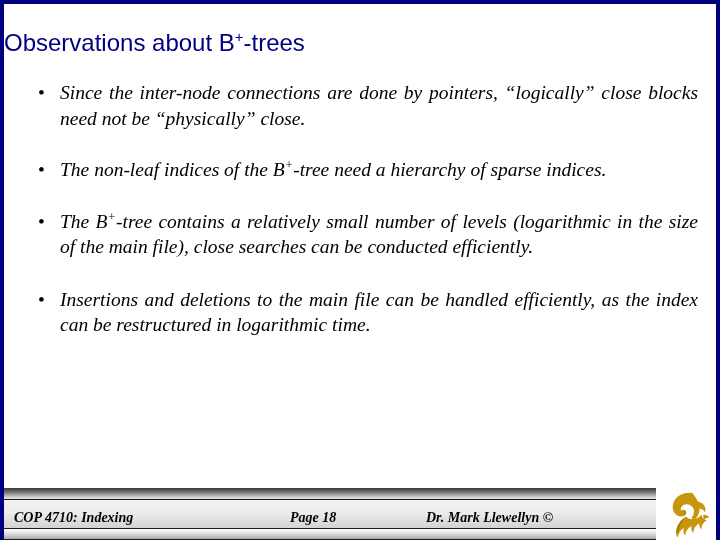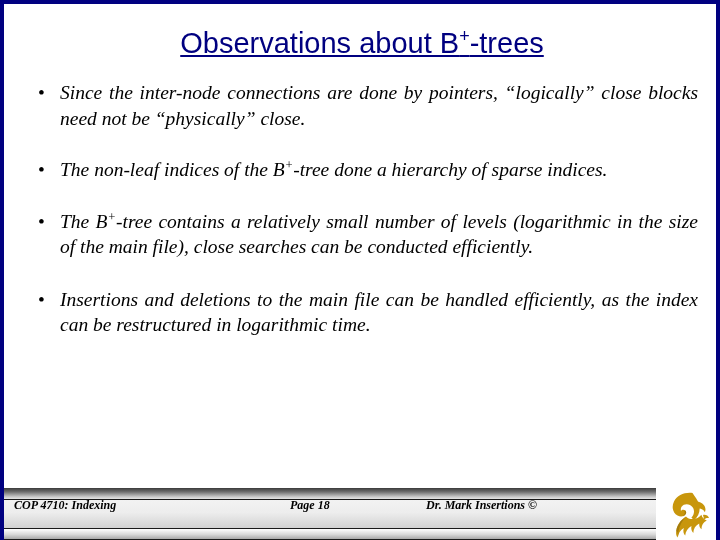--- a/index.html
+++ b/index.html
@@ -25,28 +25,27 @@
     border-right: 4px solid #000080;
     overflow: hidden;
   }
 
   
   #title {
     position: absolute;
     top: 22px;
     left: 0;
     width: 716px;
-    text-align: center;
+    text-align: left;
     color: #000080;
     font-family: "Liberation Sans", "DejaVu Sans", sans-serif;
-    font-size: 29px;
+    font-size: 24px;
     line-height: 34px;
     letter-spacing: 0px;
     white-space: nowrap;
-    text-decoration: underline;
   }
   #title sup {
     font-size: 0.62em;
     vertical-align: super;
     line-height: 0;
   }
 
   
   #body {
     position: absolute;
@@ -122,28 +121,28 @@
   }
   
   .band-bottom {
     top: 41px;
     height: 10px;
     background: linear-gradient(to bottom, #ffffff 0%, #d8d8d8 55%, #a8a8a8 100%);
   }
 
   .foot-text {
     position: absolute;
-    top: 4px;
+    top: 17px;
     height: 26px;
     line-height: 26px;
     color: #000000;
     font-family: "Liberation Serif", "DejaVu Serif", serif;
     font-weight: bold;
     font-style: italic;
-    font-size: 12px;
+    font-size: 14px;
     white-space: nowrap;
   }
   #foot-course { left: 10px; }
   #foot-page   { left: 286px; }
   #foot-author { left: 422px; }
 
   
   #logo-box {
     position: absolute;
     right: 6px;
@@ -164,21 +163,21 @@
 
   <div id="body">
 
     <div class="bullet" id="b1">
       <span class="dot">•</span>
       <span class="txt"><span>Since the inter-node connections are done by pointers, “logically” close blocks need not be “physically” close.</span></span>
     </div>
 
     <div class="bullet" id="b2">
       <span class="dot">•</span>
-      <span class="txt"><span>The non-leaf indices of the B</span><sup>+</sup><span>-tree done a hierarchy of sparse indices.</span></span>
+      <span class="txt"><span>The non-leaf indices of the B</span><sup>+</sup><span>-tree need a hierarchy of sparse indices.</span></span>
     </div>
 
     <div class="bullet" id="b3">
       <span class="dot">•</span>
       <span class="txt"><span>The B</span><sup>+</sup><span>-tree contains a relatively small number of levels (logarithmic in the size of the main file), close searches can be conducted efficiently.</span></span>
     </div>
 
     <div class="bullet" id="b4">
       <span class="dot">•</span>
       <span class="txt"><span>Insertions and deletions to the main file can be handled efficiently, as the index can be restructured in logarithmic time.</span></span>
@@ -189,21 +188,21 @@
   <div id="footer">
     <div class="band band-top"></div>
     <div class="rule rule-1"></div>
     <div class="band band-main"></div>
     <div class="rule rule-2"></div>
     <div class="band band-bottom"></div>
     <div class="rule rule-3"></div>
 
     <div class="foot-text" id="foot-course">COP 4710: Indexing</div>
     <div class="foot-text" id="foot-page">Page 18</div>
-    <div class="foot-text" id="foot-author">Dr. Mark Insertions ©</div>
+    <div class="foot-text" id="foot-author">Dr. Mark Llewellyn ©</div>
 
     <div id="logo-box">
       <svg id="logo-svg" width="62" height="52" viewBox="0 0 62 52" xmlns="http://www.w3.org/2000/svg">
 
         <g fill="#c8960c">
 
           <path d="M36.5 5.0 C28.5 4.0 21.0 7.5 18.0 13.5 C15.2 19.2 17.0 25.0 21.5 27.5
                    C24.0 28.9 27.0 28.8 28.8 27.3 C30.6 25.8 30.6 23.4 29.0 22.2
                    C27.6 21.2 25.6 21.6 25.0 23.0 C24.3 20.6 25.4 18.0 27.8 16.8
                    C30.8 15.3 34.6 16.4 36.6 19.2 C38.9 22.4 38.3 26.6 35.4 29.6

